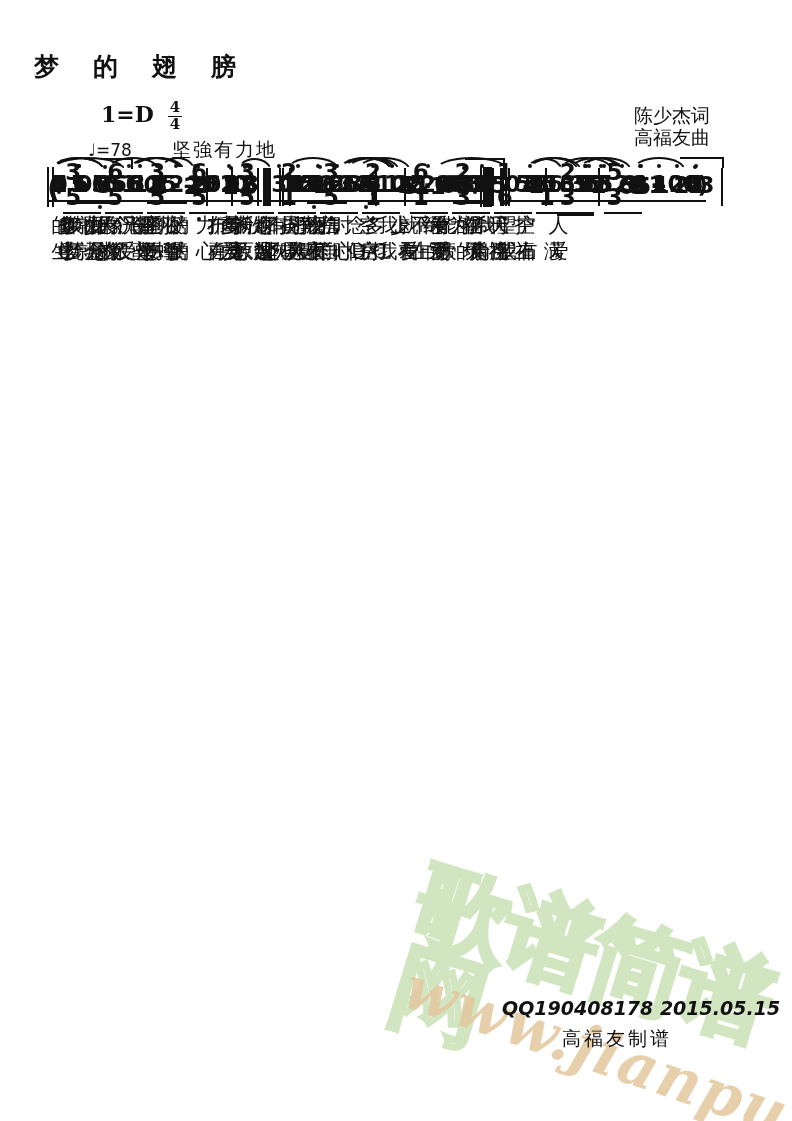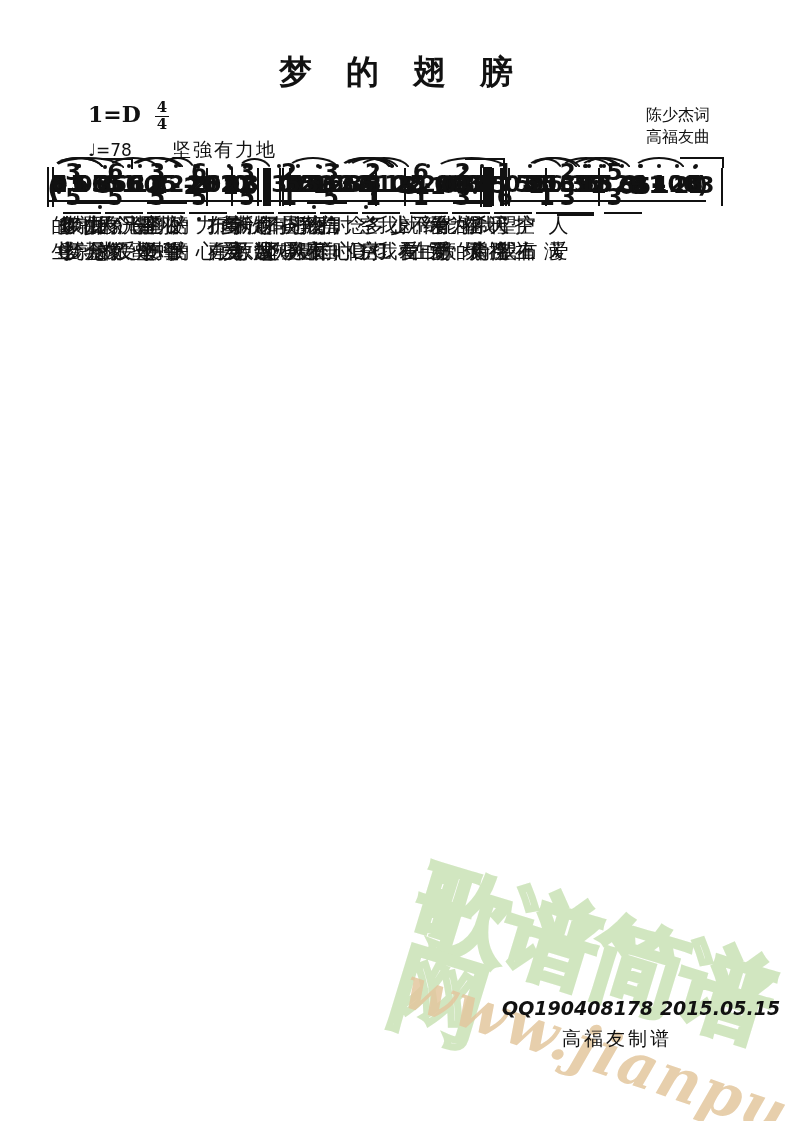--- a/index.html
+++ b/index.html
@@ -7,30 +7,30 @@
         font-family:"DejaVu Sans",sans-serif;color:#111;}
   
   .wm{position:absolute;z-index:0;pointer-events:none;}
   .wm-cn{left:432px;top:858px;width:430px;font-size:95px;font-weight:bold;line-height:.92;
          letter-spacing:-4px;transform:rotate(17deg);transform-origin:left top;
          color:#ffffff;-webkit-text-stroke:4px #cde4ba;opacity:.9;}
   .wm-url{left:418px;top:952px;font-size:60px;font-style:italic;font-weight:bold;
           font-family:"DejaVu Serif",serif;transform:rotate(19deg);transform-origin:left top;
           color:#e3c79e;opacity:.85;letter-spacing:2px;}
   
-  .title{position:absolute;top:50px;left:0;right:0;text-align:center;font-size:33px;
+  .title{position:absolute;top:50px;left:0;right:0;text-align:left;font-size:25px;
          font-weight:bold;letter-spacing:34px;text-indent:34px;z-index:2;}
-  .keysig{position:absolute;left:88px;top:100px;font-size:22px;font-weight:bold;
+  .keysig{position:absolute;left:101px;top:100px;font-size:22px;font-weight:bold;
           font-family:"DejaVu Serif",serif;z-index:2;}
   .frac{display:inline-flex;flex-direction:column;vertical-align:middle;margin-left:14px;
         font-size:15px;line-height:1.05;text-align:center;}
   .frac .top{border-bottom:1.6px solid #111;padding:0 2px;}
   .tempo{position:absolute;left:88px;top:137px;font-size:17px;z-index:2;}
   .tempo .expr{font-size:19px;margin-left:40px;letter-spacing:2px;}
-  .credits{position:absolute;right:82px;top:104px;text-align:right;font-size:16px;
+  .credits{position:absolute;right:82px;top:104px;text-align:right;font-size:19px;
            line-height:22px;z-index:2;font-family:"DejaVu Serif",serif;}
   
   .score{position:absolute;left:45px;top:163px;width:682px;z-index:1;}
   .system{position:absolute;left:0;right:0;}
   .line-1{top:0}.line-2{top:54}.line-3{top:110}.line-4{top:221}.line-5{top:326}
   .line-6{top:431}.line-7{top:531}.line-8{top:631}.line-9{top:731}.line-10{top:837}
   .line-10 .noteline{width:400px;margin-left:45px;}
   .noteline{display:flex;align-items:center;justify-content:space-between;height:48px;
             font-size:23px;font-weight:700;padding:0 2px;}
   .tok{position:relative;display:inline-flex;align-items:flex-end;margin:0 2px;}

